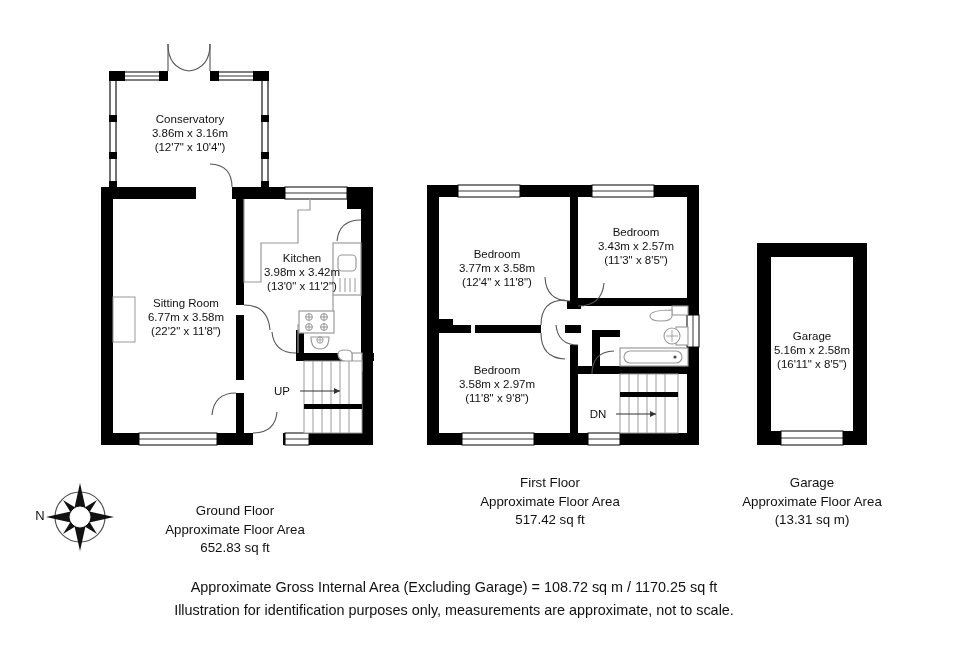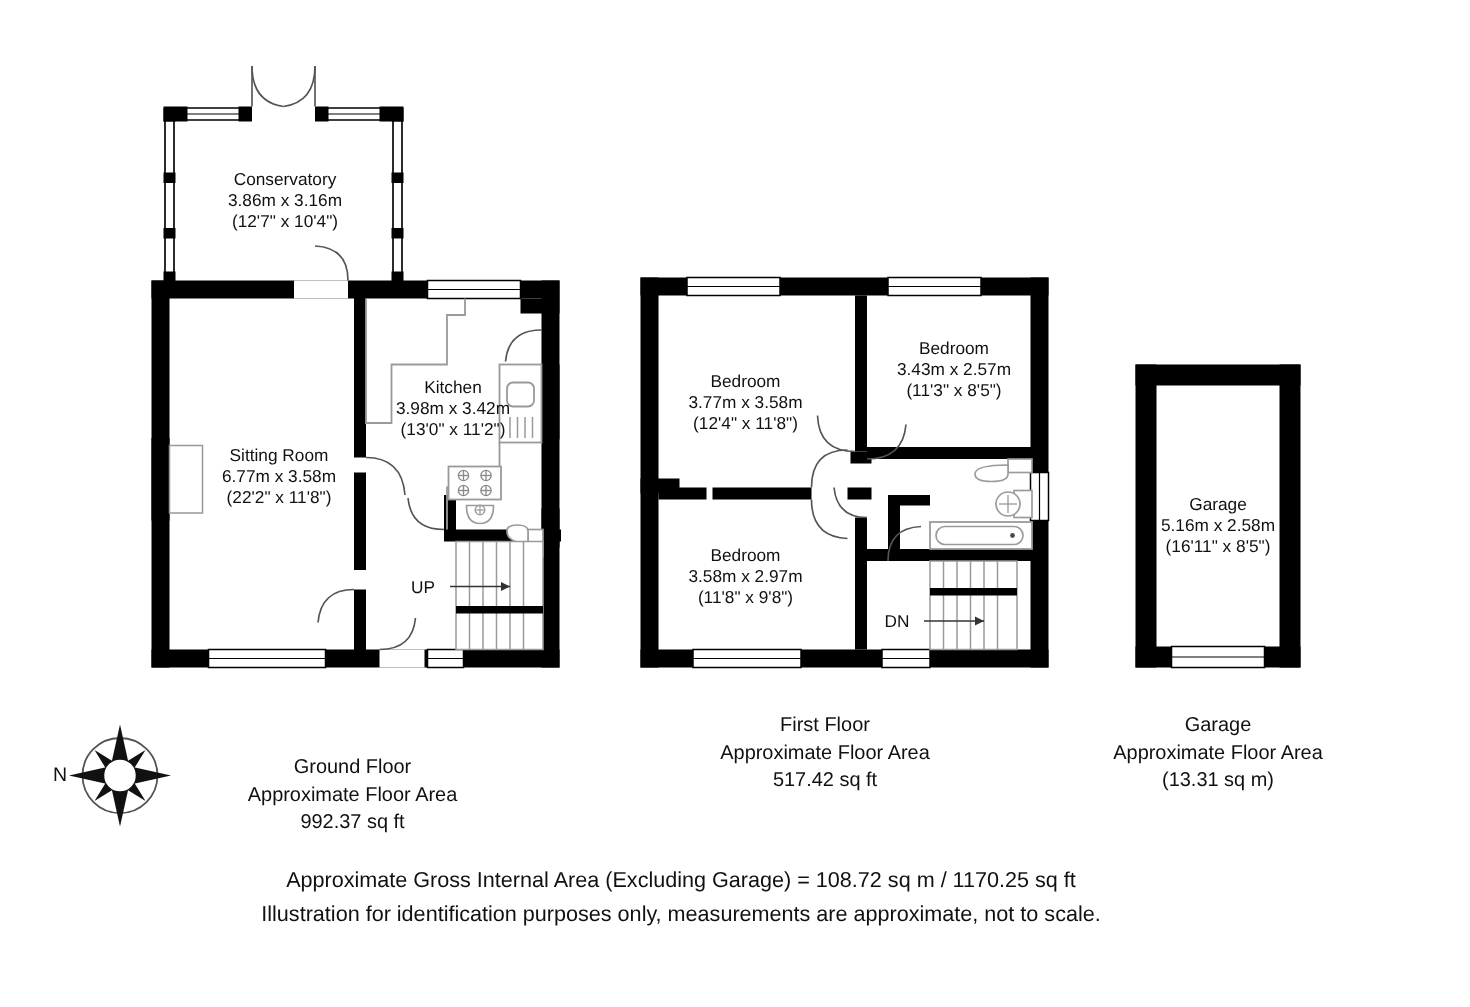--- a/index.html
+++ b/index.html
@@ -365,21 +365,21 @@
       <path d="M-17,17 L-9,4 L0,0 L-4,9 Z" fill="#111111"></path>
       <path d="M17,17 L4,9 L0,0 L9,4 Z" fill="#111111"></path>
       <circle cx="0" cy="0" r="10" fill="#ffffff" stroke="#ffffff" stroke-width="1"></circle>
       <text class="compass-label" x="-40" y="0">N</text>
     </g>
   </svg>
 
   <div class="caption-block" style="left:85px; top:474px; width:300px;margin-top:28px;">
     <span class="caption-line">Ground Floor</span>
     <span class="caption-line">Approximate Floor Area</span>
-    <span class="caption-line">992.37 sq ft</span>
+    <span class="caption-line">652.83 sq ft</span>
   </div>
 
   <div class="caption-block" style="left:400px; top:474px; width:300px;">
     <span class="caption-line">First Floor</span>
     <span class="caption-line">Approximate Floor Area</span>
     <span class="caption-line">517.42 sq ft</span>
   </div>
 
   <div class="caption-block" style="left:662px; top:474px; width:300px;">
     <span class="caption-line">Garage</span>

